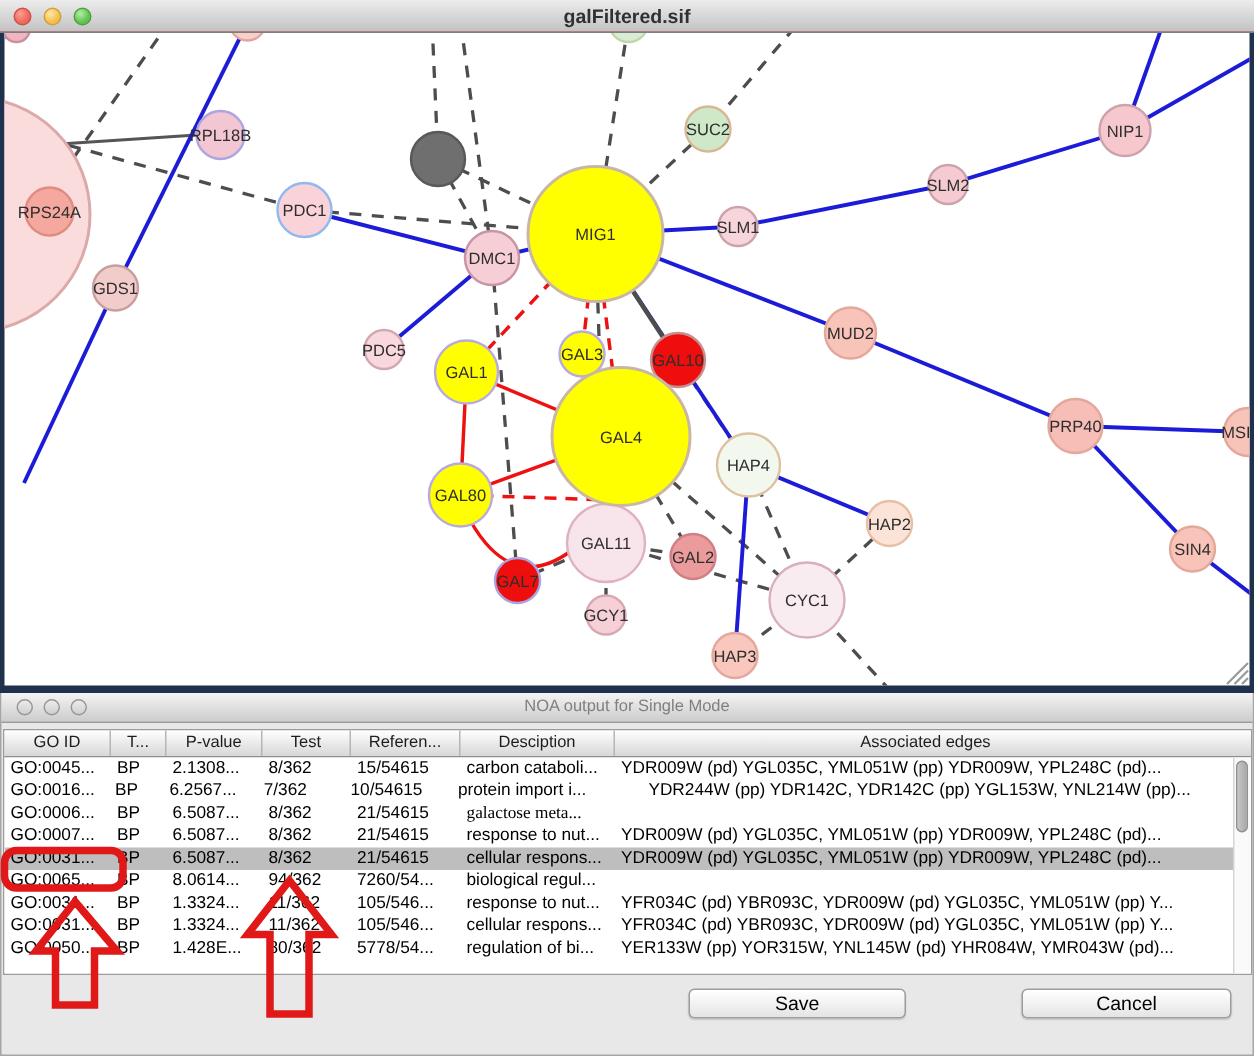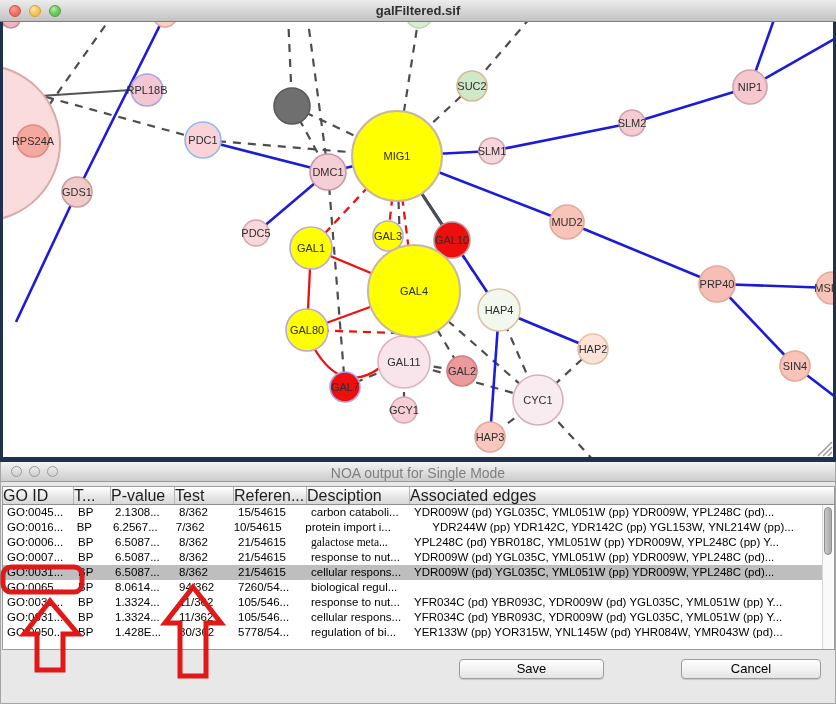--- a/index.html
+++ b/index.html
@@ -31,27 +31,27 @@
               text-anchor:middle;}
   .grip line{stroke:#9a9a9a;stroke-width:1.5;}
   
   .win-bot{position:absolute;left:0;top:462px;width:836px;height:242px;
            background:#e8e8e8;border-left:1px solid #a5a5a5;border-right:1px solid #a5a5a5;
            border-bottom:1px solid #a5a5a5;}
   .titlebar2{position:absolute;left:0;top:0;width:100%;height:20px;
              background:linear-gradient(#f4f4f4,#d6d6d6 75%,#cccccc);
              border-bottom:1px solid #9a9a9a;}
   .titlebar2 .title{position:absolute;left:0;right:0;top:3px;text-align:center;
-             font-size:14px;color:#7f7f7f;}
+             font-size:11px;color:#7f7f7f;}
   .tl2{position:absolute;top:4px;width:11px;height:11px;border-radius:50%;
        background:linear-gradient(#ececec,#cfcfcf);border:1px solid #979797;}
   .noa-table{position:absolute;left:1px;top:24px;width:833px;border:1px solid #9b9b9b;background:#fff;}
   .thead{display:flex;height:18px;background:linear-gradient(#ffffff,#e6e6e6 60%,#d8d8d8);
          border-bottom:1px solid #8e8e8e;}
-  .th{font-size:16px;color:#1d1d1d;line-height:17px;
+  .th{font-size:11px;color:#1d1d1d;text-align:center;line-height:17px;
       border-right:1px solid #b5b5b5;overflow:hidden;white-space:nowrap;}
   .th:last-child{border-right:none;}
   .tbody{position:relative;height:144px;background:#fff;overflow:hidden;}
   .tr{display:flex;height:15px;line-height:15px;}
   .tr.selected{background:#bebebe;}
   .td{font-size:11.5px;color:#000;overflow:hidden;white-space:nowrap;padding-left:4px;}
   .vscroll{position:absolute;right:0;top:0;width:12px;height:144px;background:#fafafa;
            border-left:1px solid #d5d5d5;}
   .vthumb{position:absolute;left:1px;top:2px;width:8px;height:48px;border-radius:4px;
           background:linear-gradient(90deg,#c8c8c8,#a8a8a8);border:1px solid #8f8f8f;}
@@ -245,21 +245,20 @@
             <div class="td" style="width: 103px;">protein import i...</div>
             <div class="td" style="width: 414px; margin-left: 26px;">YDR244W (pp) YDR142C, YDR142C (pp) YGL153W, YNL214W (pp)...</div>
           </div>
           <div class="tr">
             <div class="td" style="width: 71px;">GO:0006...</div>
             <div class="td" style="width: 37px;">BP</div>
             <div class="td" style="width: 64px;">6.5087...</div>
             <div class="td" style="width: 59px;">8/362</div>
             <div class="td" style="width: 73px;">21/54615</div>
             <div class="td" style="width: 103px; font-family: Liberation Serif, serif;">galactose meta...</div>
-            <div class="td" style="width: 414px;">YPL248C (pd) YBR018C, YML051W (pp) YDR009W, YPL248C (pp) Y...</div>
           </div>
           <div class="tr">
             <div class="td" style="width: 71px;">GO:0007...</div>
             <div class="td" style="width: 37px;">BP</div>
             <div class="td" style="width: 64px;">6.5087...</div>
             <div class="td" style="width: 59px;">8/362</div>
             <div class="td" style="width: 73px;">21/54615</div>
             <div class="td" style="width: 103px;">response to nut...</div>
             <div class="td" style="width: 414px;">YDR009W (pd) YGL035C, YML051W (pp) YDR009W, YPL248C (pd)...</div>
           </div>

